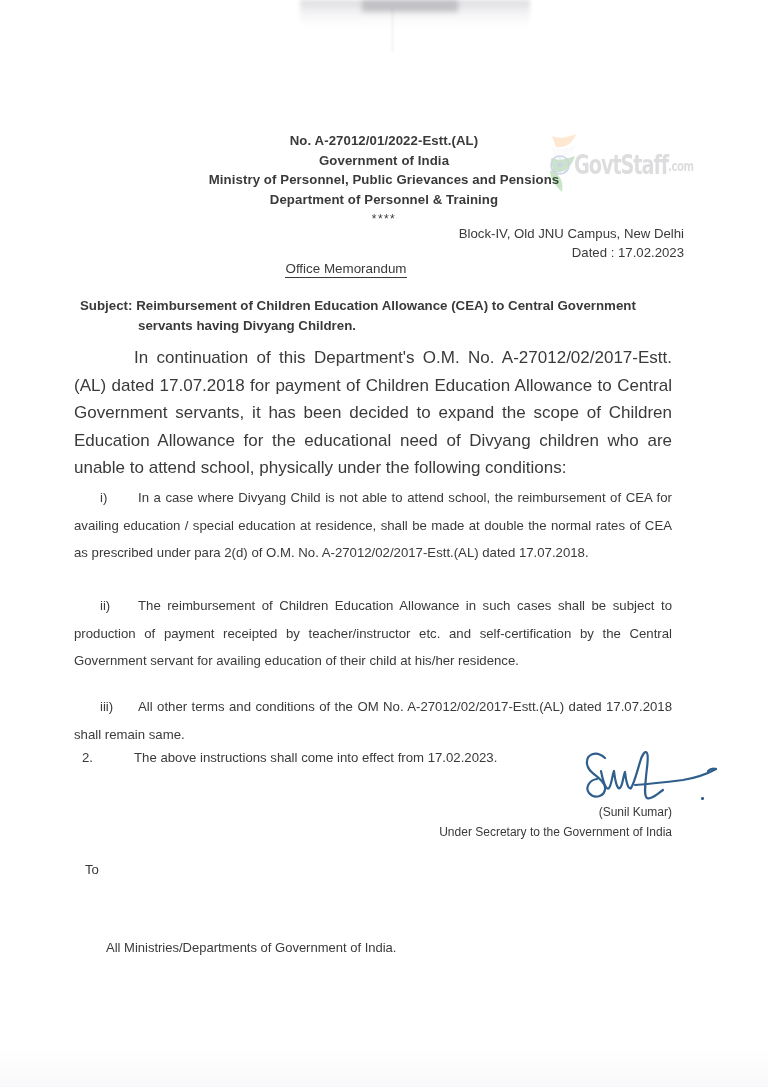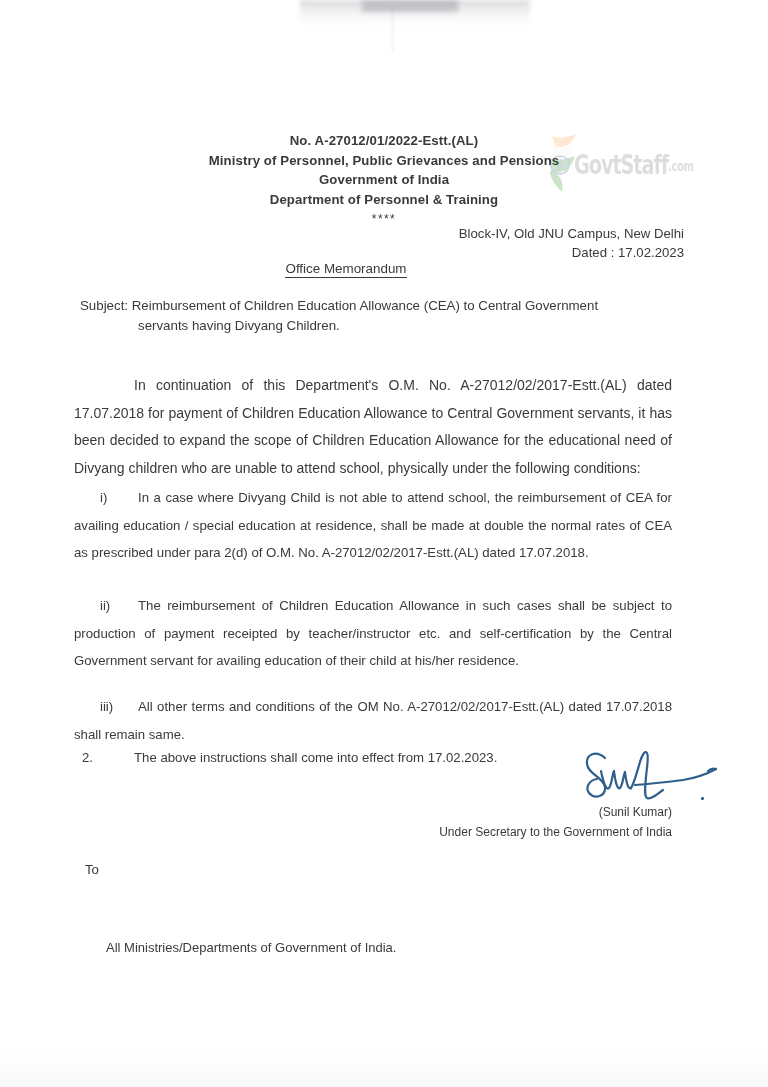--- a/index.html
+++ b/index.html
@@ -136,39 +136,38 @@
     padding-bottom: 1px;
   }
 
   
   .subject {
     position: absolute;
     top: 296px;
     left: 80px;
     width: 592px;
     font-size: 13.3px;
-    font-weight: normal;
+    font-weight: bold;
     line-height: 20px;
     text-align: justify;
   }
   .subject .subj-l2 {
     display: block;
     padding-left: 58px;
   }
 
   
   .body-text {
     position: absolute;
     left: 74px;
     width: 598px;
-    font-size: 14px;
+    font-size: 17px;
     line-height: 27.5px;
     text-align: justify;
     text-justify: inter-word;
-    margin-top: 28px;
   }
   .para-1 { top: 344px; }
   .para-1 .indent { display: inline-block; width: 60px; }
 
   .clause {
     position: absolute;
     left: 74px;
     width: 598px;
     font-size: 13.2px;
     line-height: 27.5px;
@@ -245,22 +244,22 @@
 
 <div class="page">
 
   <div class="scan-smudge"></div>
   <div class="scan-smudge2"></div>
   <div class="scan-streak"></div>
   <div class="scan-bottom"></div>
 
   <div class="header-block">
     <span class="hline">No. A-27012/01/2022-Estt.(AL)</span>
+    <span class="hline">Government of India</span>
     <span class="hline">Ministry of Personnel, Public Grievances and Pensions</span>
-    <span class="hline">Government of India</span>
     <span class="hline">Department of Personnel &amp; Training</span>
     <span class="stars">****</span>
   </div>
 
   <div class="watermark">
     <svg class="wm-flag" viewBox="0 0 30 62">
       <path d="M4 2 C14 6, 22 2, 28 0 C24 10, 18 14, 8 13 Z" fill="#ff9933"></path>
       <path d="M4 13 C14 17, 22 13, 28 11 C24 21, 18 25, 6 24 Z" fill="#eeeeee"></path>
       <path d="M3 24 C13 28, 21 24, 27 22 C23 34, 16 40, 5 38 Z" fill="#138808"></path>
       <path d="M3 36 C11 40, 16 46, 14 58 C8 52, 3 46, 2 38 Z" fill="#138808"></path>

